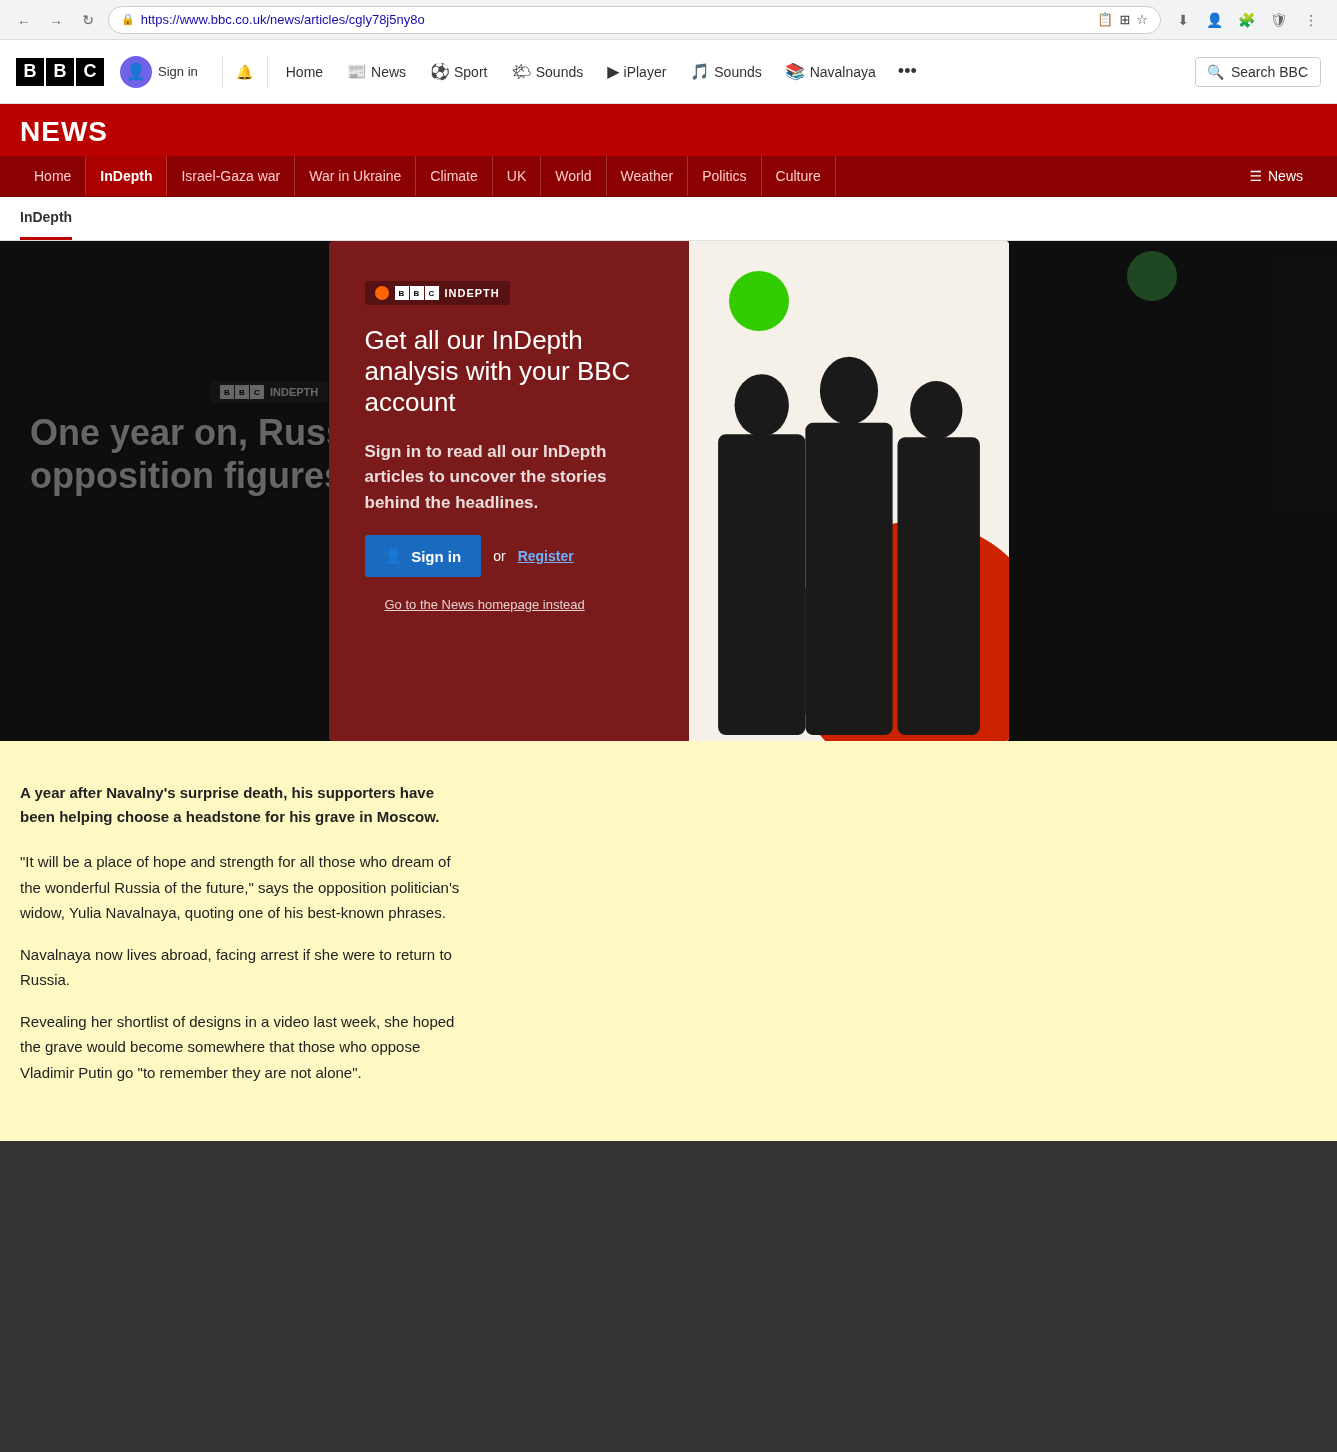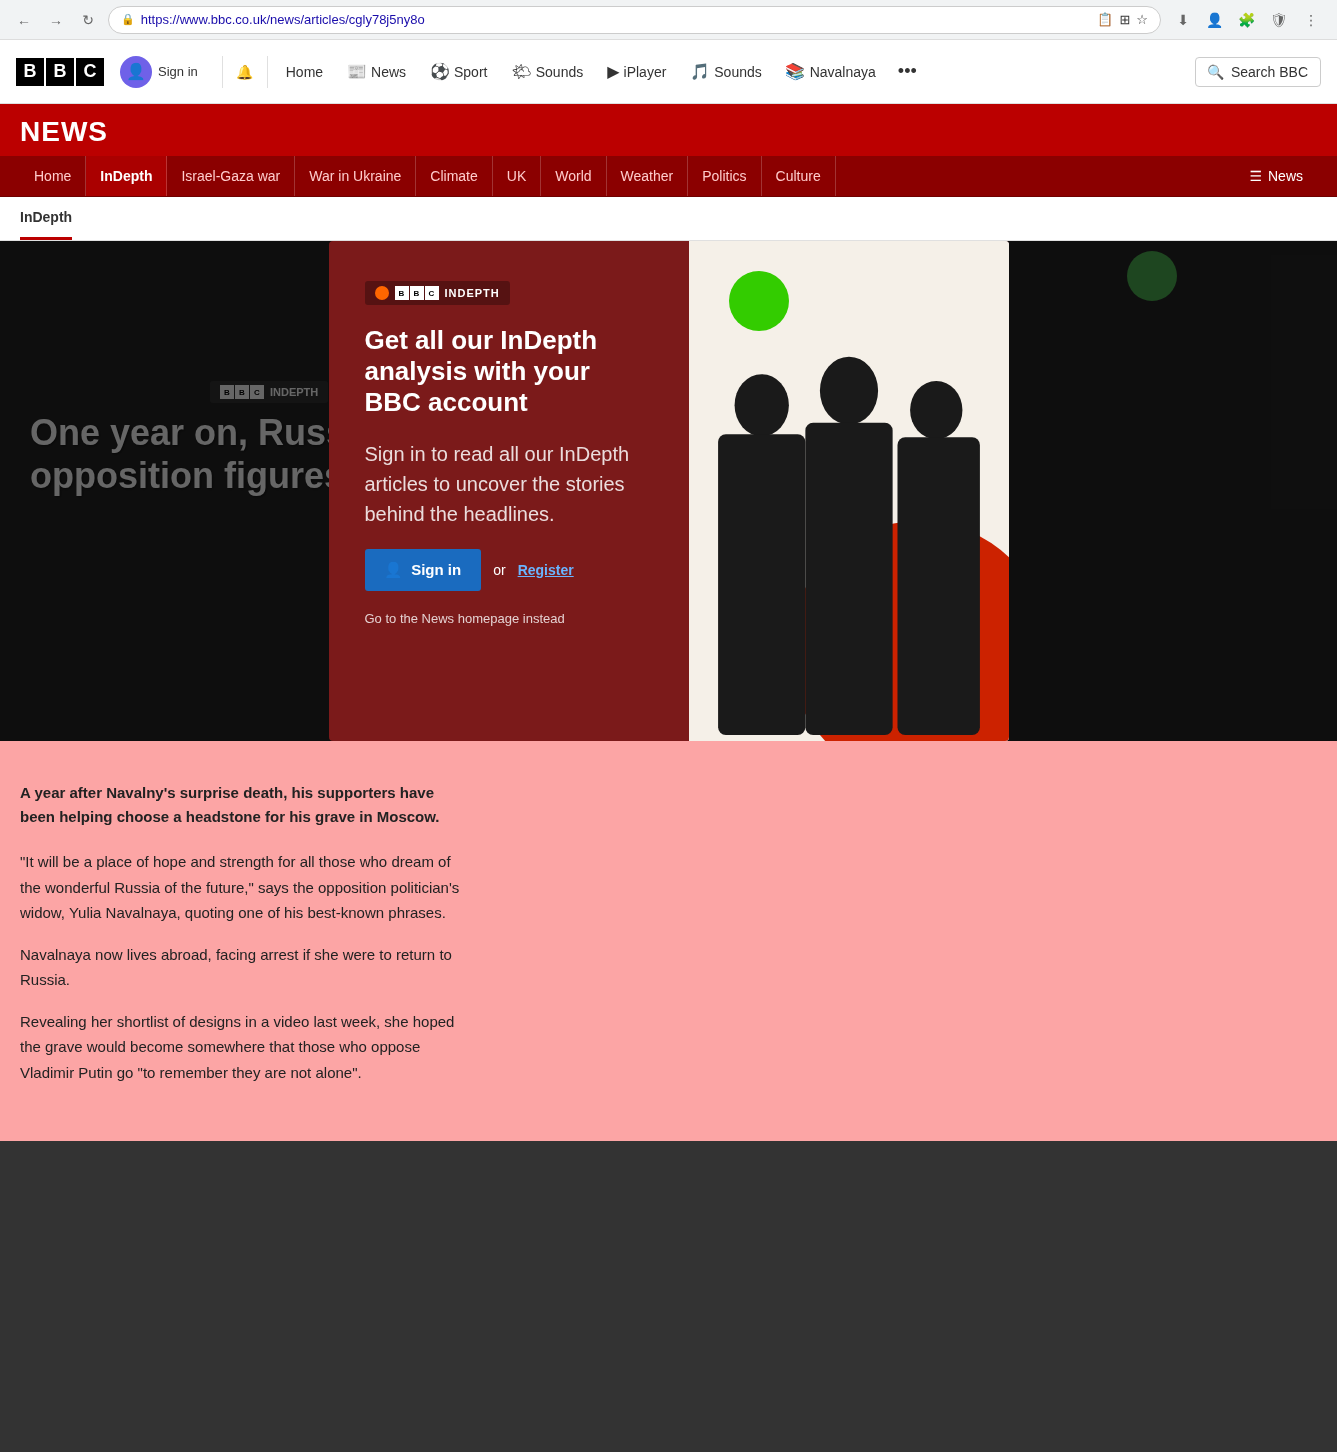--- a/index.html
+++ b/index.html
@@ -333,28 +333,29 @@
     .modal-badge-text {
       color: white;
       font-size: 11px;
       font-weight: bold;
       letter-spacing: 1px;
     }
 
     .modal-title {
       color: white;
       font-size: 26px;
-      font-weight: 700;
+      font-weight: 400;
       line-height: 1.2;
     }
 
     .modal-description {
       color: rgba(255,255,255,0.85);
-      font-size: 20px;
+      font-size: 17px;
       line-height: 1.5;
+      font-weight: bold;
     }
 
     .modal-actions {
       display: flex;
       align-items: center;
       gap: 12px;
       flex-wrap: wrap;
     }
 
     .sign-in-modal-btn {
@@ -380,22 +381,24 @@
     .modal-register-link {
       color: #6ab4ff;
       text-decoration: underline;
       font-size: 14px;
       font-weight: bold;
       cursor: pointer;
     }
 
     .modal-homepage-link {
       color: rgba(255,255,255,0.8);
+      text-decoration: underline;
       font-size: 13px;
       cursor: pointer;
+      margin-left: 20px;
     }
 
     
     .modal-right {
       flex: 1;
       position: relative;
       background: #ddd;
       overflow: hidden;
       min-height: 500px;
     }
@@ -426,21 +429,21 @@
       bottom: 0;
       left: 0; right: 0;
       height: 400px;
       display: flex;
       align-items: flex-end;
       justify-content: center;
     }
 
     
     .article-body {
-      background: #fca5a5;
+      background: #fef9c3;
       padding: 40px 20px 40px;
       position: relative;
     }
 
     .article-teaser-bold {
       font-size: 15px;
       font-weight: bold;
       color: #222;
       line-height: 1.6;
       margin-bottom: 20px;

